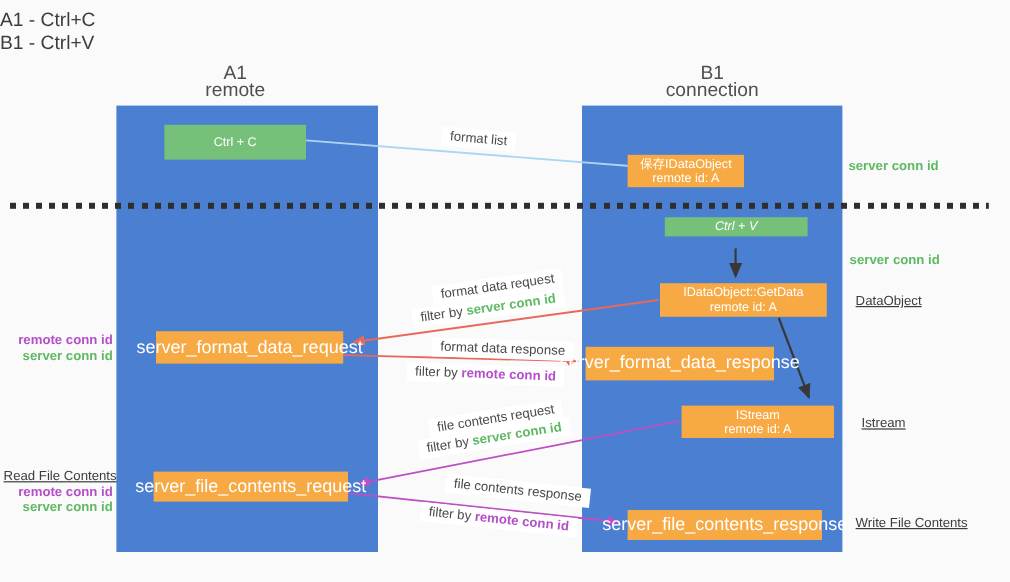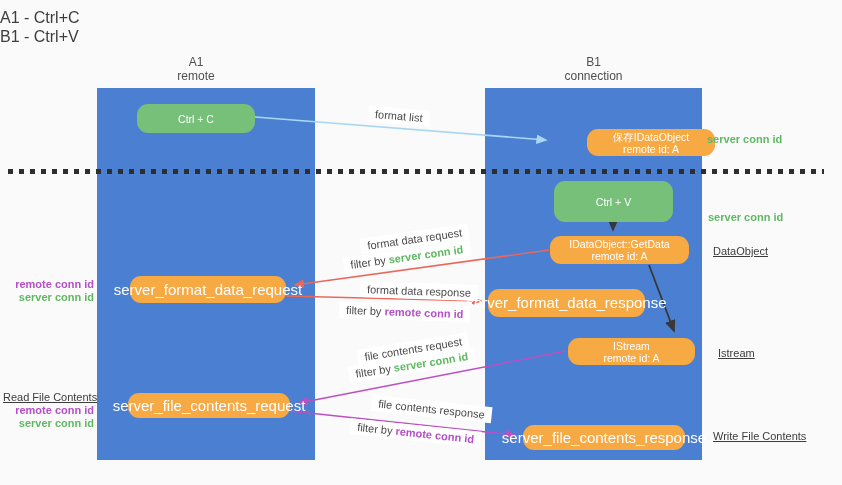--- a/index.html
+++ b/index.html
@@ -6,41 +6,41 @@
   body{
     width:842px;height:485px;background:#fafafa;
     font-family:"Liberation Sans", sans-serif;
     position:relative;overflow:hidden;
   }
   .canvas{position:absolute;inset:0;}
   
   .title{position:absolute;left:0;top:8px;width:812px;
     font-size:16px;color:#3d3d3d;line-height:19px;z-index:4;}
   
-  .lane-header{position:absolute;top:55px;text-align:center;font-size:12px;
+  .lane-header{position:absolute;top:55px;text-align:center;font-size:16px;
     color:#4f4f4f;line-height:14px;z-index:4;}
   #hdr-a1{left:87px;width:218px;}
   #hdr-b1{left:485px;width:217px;}
   
   .lane{position:absolute;top:88px;height:372px;background:#4a7fd2;z-index:1;}
   #lane-a1{left:97px;width:218px;}
   #lane-b1{left:485px;width:217px;}
   
   .dotted{position:absolute;left:8px;top:169px;width:816px;height:5px;z-index:5;
     background:repeating-linear-gradient(90deg,#2e2e2e 0 5px,transparent 5px 11px);}
   
   .node{position:absolute;z-index:3;color:#fff;display:flex;flex-direction:column;
     align-items:center;justify-content:center;text-align:center;line-height:12px;
-    font-size:10.5px;white-space:nowrap;border-radius:11px;}
+    font-size:10.5px;white-space:nowrap;}
   .node.green{background:#76c07a;}
   .node.orange{background:#f7a944;}
   .node.mono-label{font-size:15px;}
   #node-ctrl-c{left:137px;top:104px;width:118px;height:29px;}
-  #node-save-ido{left:587px;top:129px;width:128px;height:27px;}
-  #node-ctrl-v{left:554px;top:181px;width:119px;height:41px;}
+  #node-save-ido{left:523px;top:129px;width:97px;height:27px;}
+  #node-ctrl-v{left:554px;top:181px;width:119px;height:16px;font-style:italic;}
   #node-getdata{left:550px;top:236px;width:139px;height:28px;}
   #node-fmt-req{left:130px;top:276px;width:156px;height:27px;}
   #node-fmt-resp{left:488px;top:289px;width:157px;height:28px;}
   #node-istream{left:568px;top:338px;width:127px;height:27px;}
   #node-file-req{left:128px;top:393px;width:162px;height:25px;}
   #node-file-resp{left:523px;top:425px;width:162px;height:25px;}
   
   .lbl{position:absolute;z-index:4;white-space:nowrap;font-size:11px;}
   .green-t{color:#5eb962;font-weight:bold;}
   .purple-t{color:#b44fc8;font-weight:bold;}

